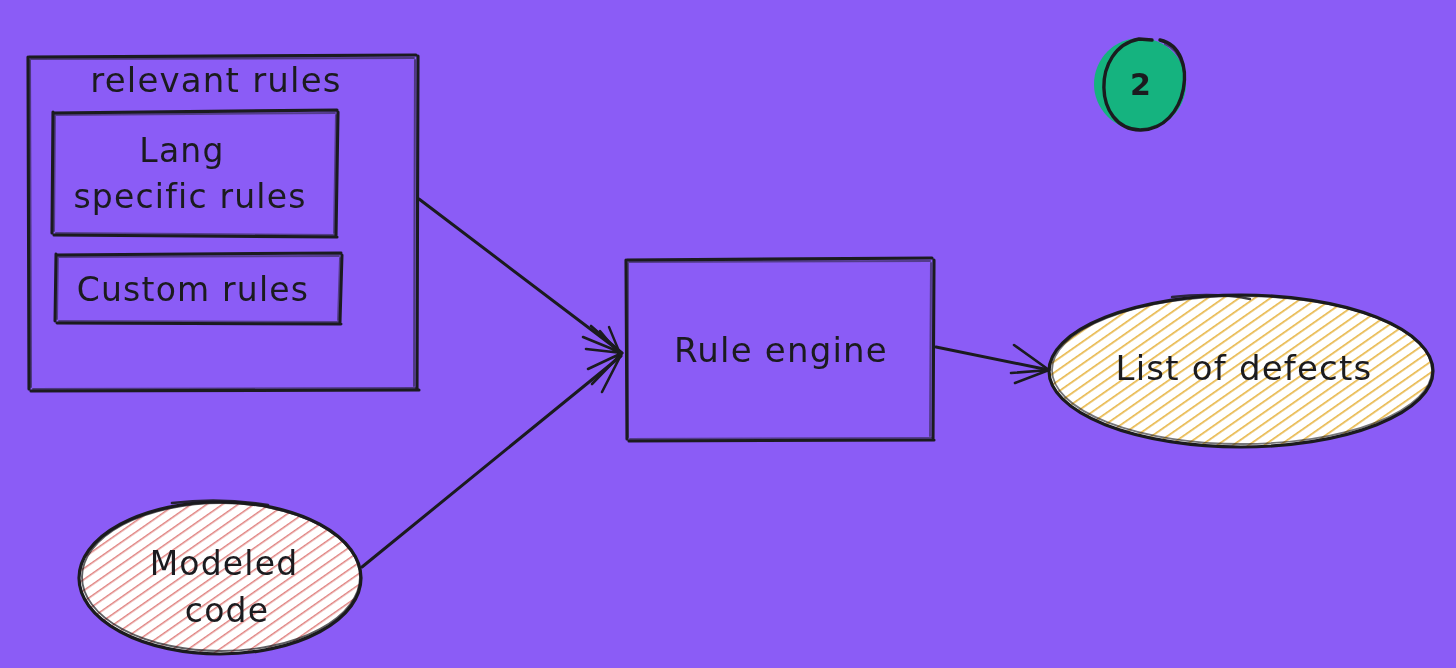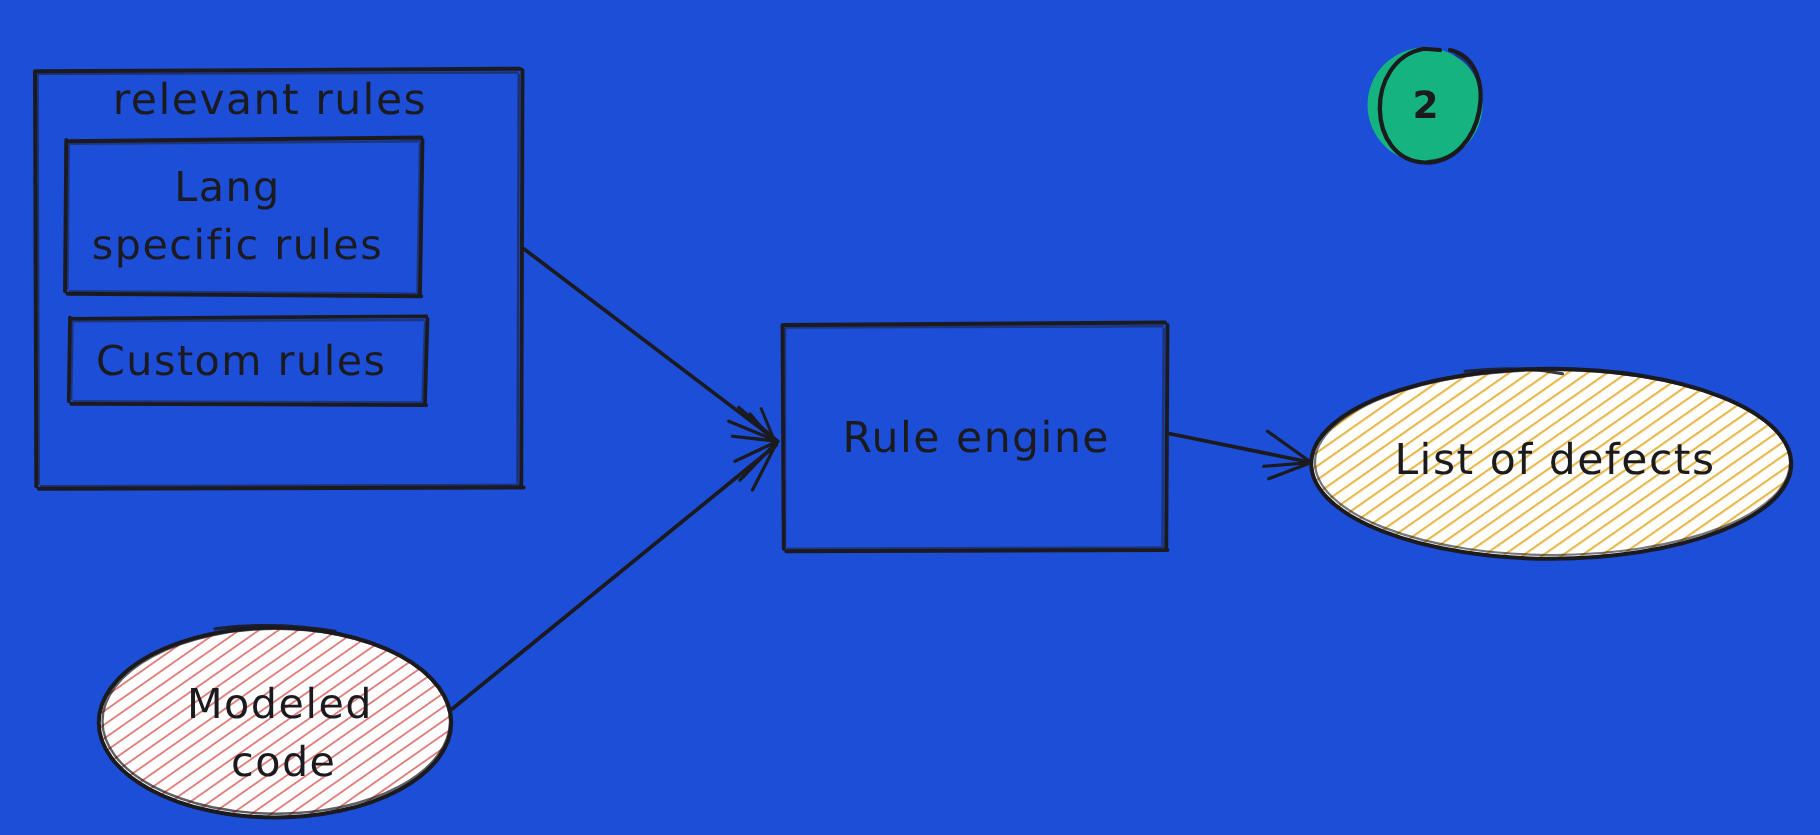--- a/index.html
+++ b/index.html
@@ -11,21 +11,21 @@
   body {
     width: 1456px;
     height: 668px;
     overflow: hidden;
     font-family: "DejaVu Sans", sans-serif;
   }
   #canvas-root {
     position: relative;
     width: 1456px;
     height: 668px;
-    background: #1d4ed8;
+    background: #8b5cf6;
     text-decoration: underline;
   }
   svg.diagram {
     position: absolute;
     inset: 0;
     width: 1456px;
     height: 668px;
     display: block;
   }
   .sketch-stroke {

